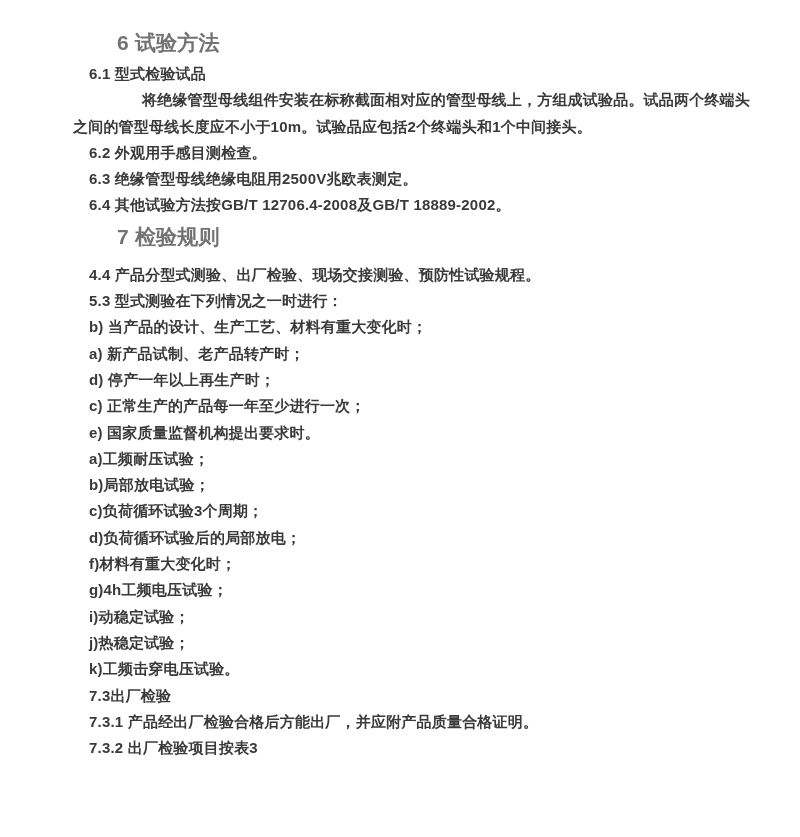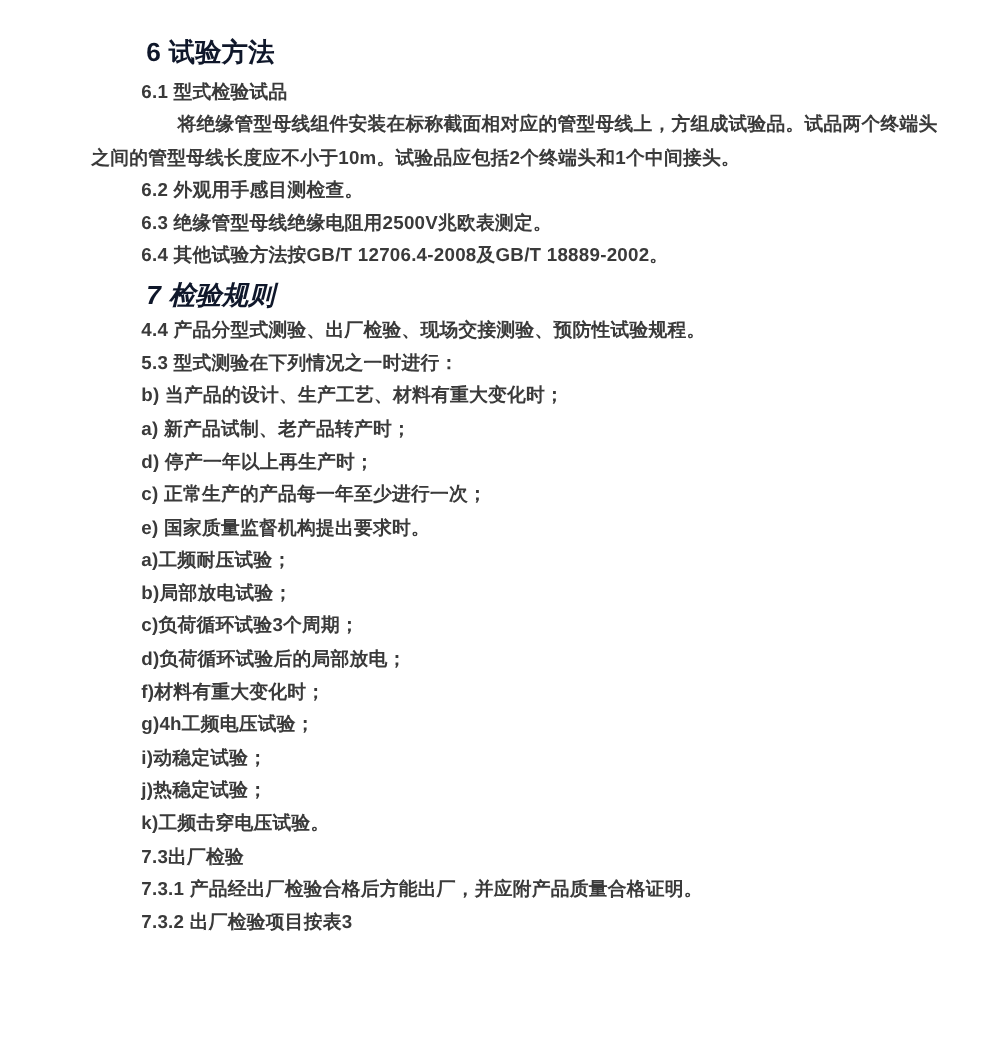--- a/index.html
+++ b/index.html
@@ -17,34 +17,33 @@
     overflow: hidden;
     font-family: "Liberation Sans", "DejaVu Sans", sans-serif;
     color: #3a3a3a;
     font-weight: 700;
     font-size: 15px;
     letter-spacing: 0.2px;
   }
   h2.sec-heading {
     font-size: 21px;
     line-height: 26px;
-    color: #0f172a;
+    color: #737373;
     margin: 5px 0 5px 44px;
     font-weight: 700;
   }
   section.sec7 h2.sec-heading {
-    margin-bottom: 2px;
-    font-style: italic;
+    margin-bottom: 12px;
   }
   p {
     margin: 0;
     line-height: 26.3px;
   }
   p.clause {
-    margin-left: 40px;
+    margin-left: 16px;
   }
   p.hang {
     margin-left: 0;
     text-indent: 69px;
   }
 </style>
 </head>
 <body>
 
 <div class="page">

